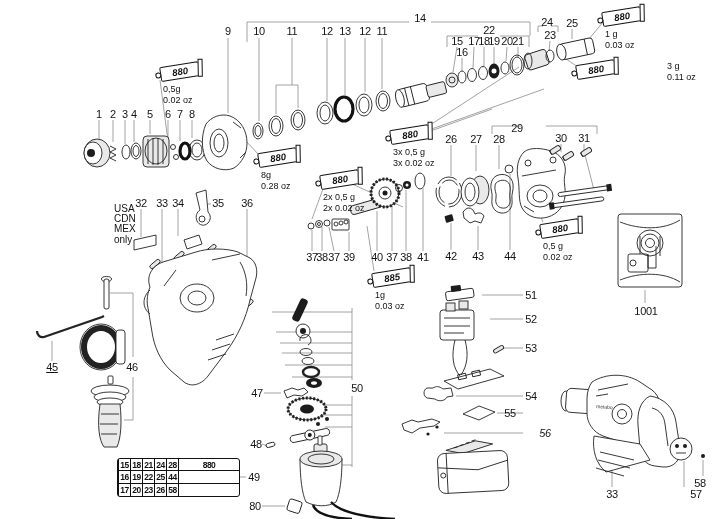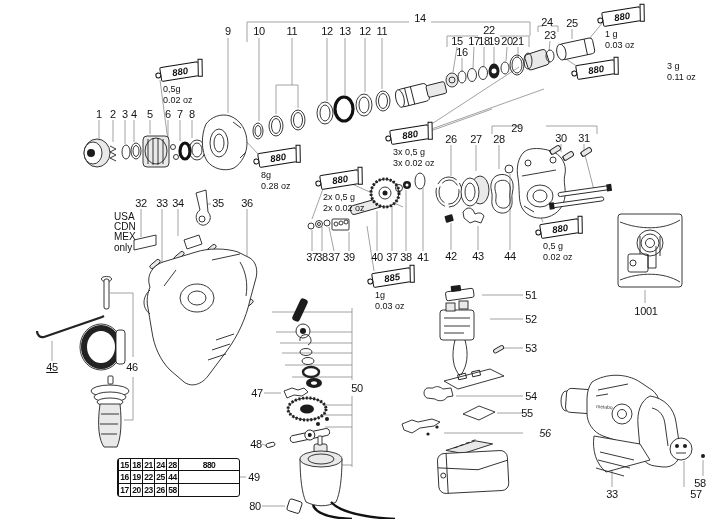--- a/index.html
+++ b/index.html
@@ -20,21 +20,21 @@
              display:flex;align-items:center;justify-content:center;
              font-size:9.5px;font-weight:700;font-style:italic;}
   .tube-body::before{content:'';position:absolute;left:-6px;top:4px;width:4px;height:4px;
              border:1.5px solid #111;border-radius:50%;background:#fff;}
   .tube-body::after{content:'';position:absolute;right:-4px;top:-3px;width:3px;height:16px;
              background:#fff;border:1.4px solid #111;transform:rotate(8deg);}
   .tube-text{position:absolute;font-size:9px;line-height:1.2;color:#111;white-space:nowrap;}
   .tube-text.below{left:3px;top:20px;}
   .tube-text.right{left:57px;top:-1px;margin-left:34px;}
   .region-note{position:absolute;left:114px;top:204px;font-size:10px;line-height:1.02;
-               font-weight:400;color:#111;margin-top:8px;}
+               font-weight:400;color:#111;}
   .set-box{position:absolute;left:117px;top:458px;width:121px;height:37px;
            border:1.8px solid #111;border-radius:3px;background:#fff;display:flex;}
   .set-left{position:relative;width:41px;border-right:0;}
   .set-title{position:absolute;left:2px;top:0px;font-size:13px;font-weight:900;
              letter-spacing:-1px;transform:scaleX(1.05);}
   .ring-icon{position:absolute;width:7px;height:7px;border:2.2px solid #000;border-radius:50%;}
   .tube-solid-icon{position:absolute;left:13px;top:15px;width:16px;height:6px;background:#000;
              border-radius:1px 2px 2px 1px;transform:rotate(-14deg);}
   .tube-solid-icon::before{content:'';position:absolute;left:-4px;top:1px;width:4px;height:4px;background:#000;border-radius:50%;}
   .tube-outline-icon{position:absolute;left:12px;top:26px;width:16px;height:5px;border:1.3px solid #000;
@@ -416,21 +416,21 @@
       <span class="callout" style="left: 132px; top: 367px;">46</span>
       <span class="callout" style="left: 257px; top: 393px;">47</span>
       <span class="callout" style="left: 357px; top: 388px;">50</span>
       <span class="callout" style="left: 256px; top: 444px;">48</span>
       <span class="callout" style="left: 254px; top: 477px;">49</span>
       <span class="callout" style="left: 255px; top: 506px;">80</span>
       <span class="callout" style="left: 531px; top: 295px;">51</span>
       <span class="callout" style="left: 531px; top: 319px;">52</span>
       <span class="callout" style="left: 531px; top: 348px;">53</span>
       <span class="callout" style="left: 531px; top: 396px;">54</span>
-      <span class="callout" style="left: 527px; top: 413px;">55</span>
+      <span class="callout" style="left: 510px; top: 413px;">55</span>
       <span class="callout" style="left: 545px; top: 433px; font-style: italic;">56</span>
       <span class="callout" style="left: 612px; top: 494px;">33</span>
       <span class="callout" style="left: 700px; top: 483px;">58</span>
       <span class="callout" style="left: 696px; top: 494px;">57</span>
       <span class="callout" style="left: 646px; top: 311px;">1001</span>
     </div>
 
   <div>
       <div class="tube-wrap" style="left: 160px; top: 64px;">
         <div class="tube-body">880</div>

